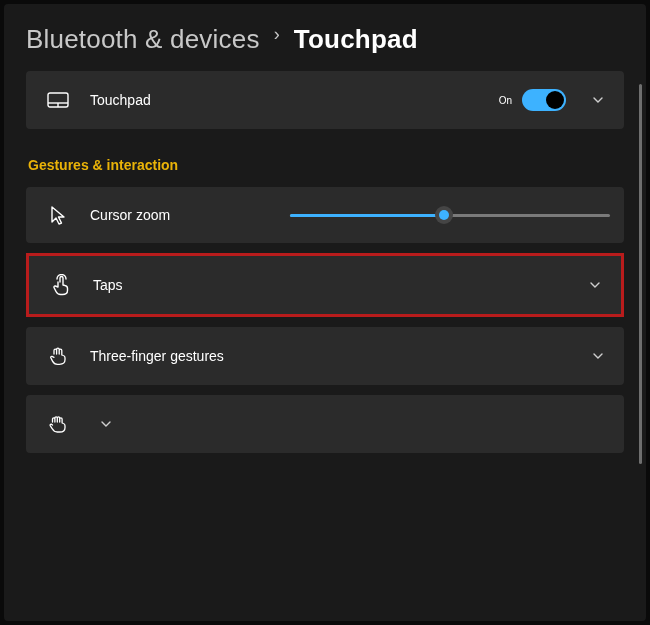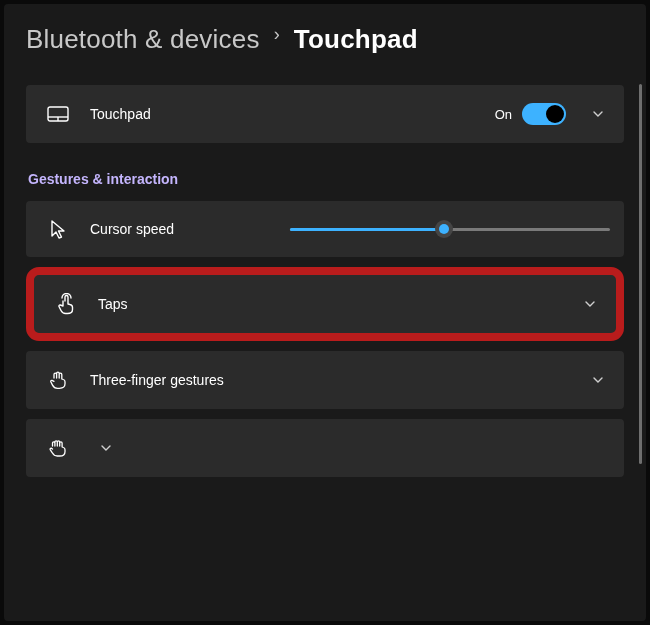--- a/index.html
+++ b/index.html
@@ -19,21 +19,21 @@
       border-radius: 4px;
       padding: 20px 22px;
       position: relative;
     }
     .breadcrumb {
       display: flex;
       align-items: flex-start;
       gap: 14px;
       font-size: 26px;
       font-weight: 600;
-      margin-bottom: 30px;
+      margin-bottom: 16px;
       letter-spacing: 0.2px;
     }
     .breadcrumb .parent { color: #c8c8c8; font-weight: 400; }
     .breadcrumb .chevron { color: #c8c8c8; font-size: 18px; font-weight: 400; }
     .breadcrumb .current { color: #ffffff; font-weight: 600; }
 
     .card {
       background: #2b2b2b;
       border-radius: 4px;
       display: flex;
@@ -59,21 +59,21 @@
       display: flex;
       align-items: center;
       gap: 16px;
     }
 
     .toggle-group {
       display: flex;
       align-items: center;
       gap: 10px;
     }
-    .toggle-label { font-size: 13px; color: #ffffff; }
+    .toggle-label { font-size: 10px; color: #ffffff; }
     .toggle {
       width: 44px;
       height: 22px;
       border-radius: 11px;
       background: #3db2ff;
       position: relative;
     }
     .toggle .knob {
       position: absolute;
       right: 2px;
@@ -89,27 +89,27 @@
       height: 16px;
       display: flex;
       align-items: center;
       justify-content: center;
       margin-left: 8px;
     }
 
     .section-header {
       font-size: 14px;
       font-weight: 600;
-      color: #c4b5fd;
+      color: #eab308;
       margin: 28px 0 14px 2px;
     }
 
     .highlight-box {
-      border: 8px solid #b91c1c;
-      border-radius: 13px;
+      border: 3px solid #b91c1c;
+      border-radius: 0;
     }
 
     
     .slider {
       width: 320px;
       height: 20px;
       position: relative;
       display: flex;
       align-items: center;
     }
@@ -193,21 +193,21 @@
   </div>
 
   <div class="section-header">Gestures &amp; interaction</div>
 
   <div class="card" style="padding-right:14px;">
     <span class="icon-slot">
       <svg width="18" height="20" viewBox="0 0 18 20" fill="none" stroke="#ffffff" stroke-width="1.4" stroke-linejoin="round">
         <path d="M3 2 L3 17 L7 13 L10 19 L12.5 18 L9.5 12 L15 12 Z"></path>
       </svg>
     </span>
-    <span class="label">Cursor speed</span>
+    <span class="label">Cursor zoom</span>
     <div class="slider">
       <div class="track"></div>
       <div class="track-filled" style="width:48%"></div>
       <div class="thumb" style="left:48%">
         <div class="thumb-inner"></div>
       </div>
     </div>
   </div>
 
   <div class="card highlight-box">

